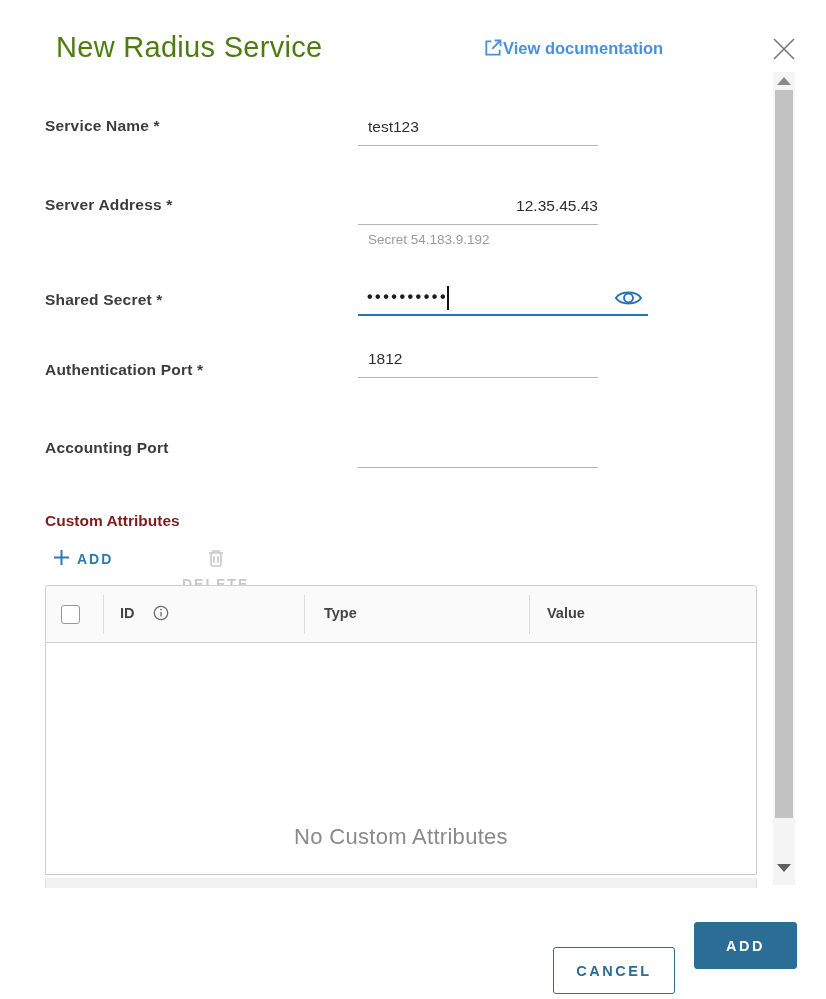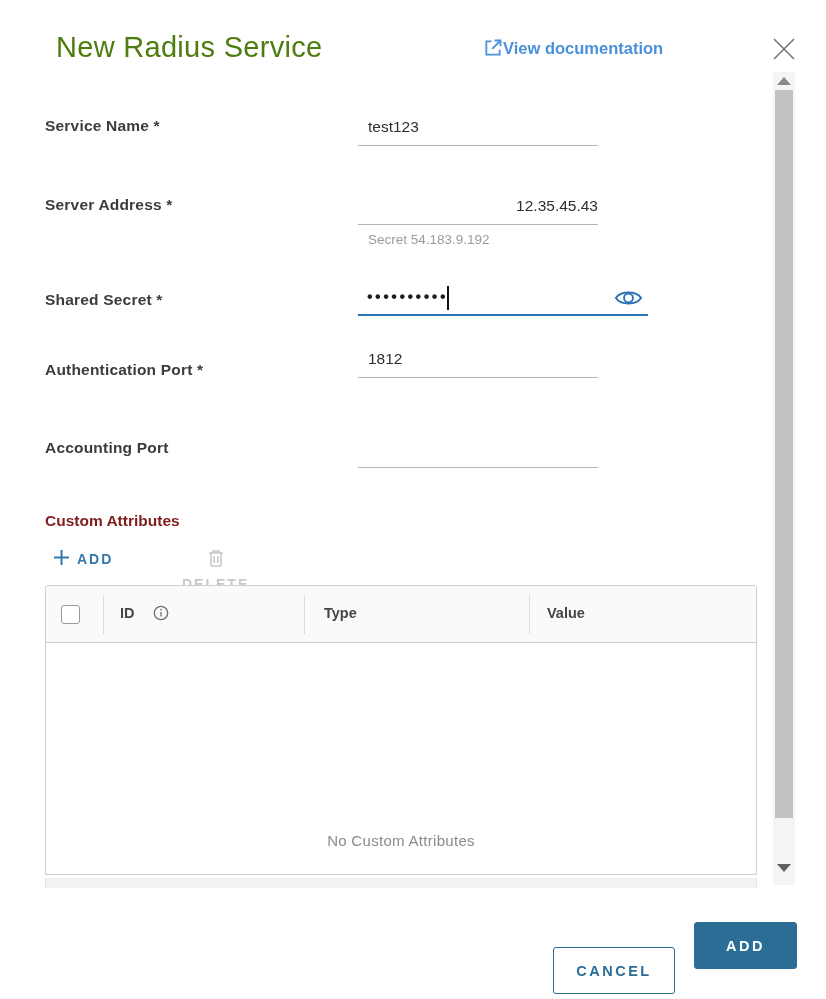--- a/index.html
+++ b/index.html
@@ -41,21 +41,21 @@
   
   .section-label { left:45px; top:512px; font-size:15.5px; font-weight:600; color:#7f1d1d; }
   .grid-toolbar-add { left:53px; top:549px; display:flex; align-items:center; gap:7px; color:#3178ab; font-size:14px; font-weight:600; letter-spacing:2px; cursor:pointer; }
   .grid-toolbar-del { left:182px; top:549px; display:flex; align-items:center; gap:6px; color:#c9c9c9; font-size:14px; font-weight:600; letter-spacing:2px; cursor:default;flex-direction:column; }
 
   .grid { left:45px; top:585px; width:712px; height:290px; border:1px solid #cfcfcf; border-radius:3px 3px 0 0; background:#fff; }
   .grid-header { position:absolute; left:0; top:0; width:100%; height:57px; background:#fafafa; border-bottom:1px solid #cfcfcf; border-radius:3px 3px 0 0; }
   .col-sep { position:absolute; top:9px; width:1px; height:39px; background:#dcdcdc; }
   .hdr-cell { position:absolute; top:19px; font-size:14.5px; font-weight:600; color:#454545; display:flex; align-items:flex-start; gap:18px; }
   .grid-checkbox { position:absolute; left:15px; top:19px; width:19px; height:19px; border:1.5px solid #9a9a9a; border-radius:3px; background:#fff; cursor:pointer; }
-  .grid-empty { position:absolute; left:0; top:238px; width:100%; text-align:center; font-size:15px; color:#8a8a8a; letter-spacing:.3px;margin-top:8px; }
+  .grid-empty { position:absolute; left:0; top:238px; width:100%; text-align:center; font-size:22px; color:#8a8a8a; letter-spacing:.3px; }
   .grid-footer-strip { left:45px; top:878px; width:712px; height:10px; background:#f2f2f2; border-left:1px solid #e2e2e2; border-right:1px solid #e2e2e2; }
 
   
   .btn { position:absolute; top:922px; height:47px; border-radius:3px; font-family:"Liberation Sans","DejaVu Sans",sans-serif; font-size:14.5px; font-weight:600; letter-spacing:2.5px; cursor:pointer; }
   .btn-cancel { left:553px; width:122px; background:#ffffff; border:1px solid #2b6d95; color:#2b6d95;margin-top:25px; }
   .btn-add { left:694px; width:103px; background:#2b6d95; border:1px solid #2b6d95; color:#ffffff; }
 </style>
 </head>
 <body>
 

